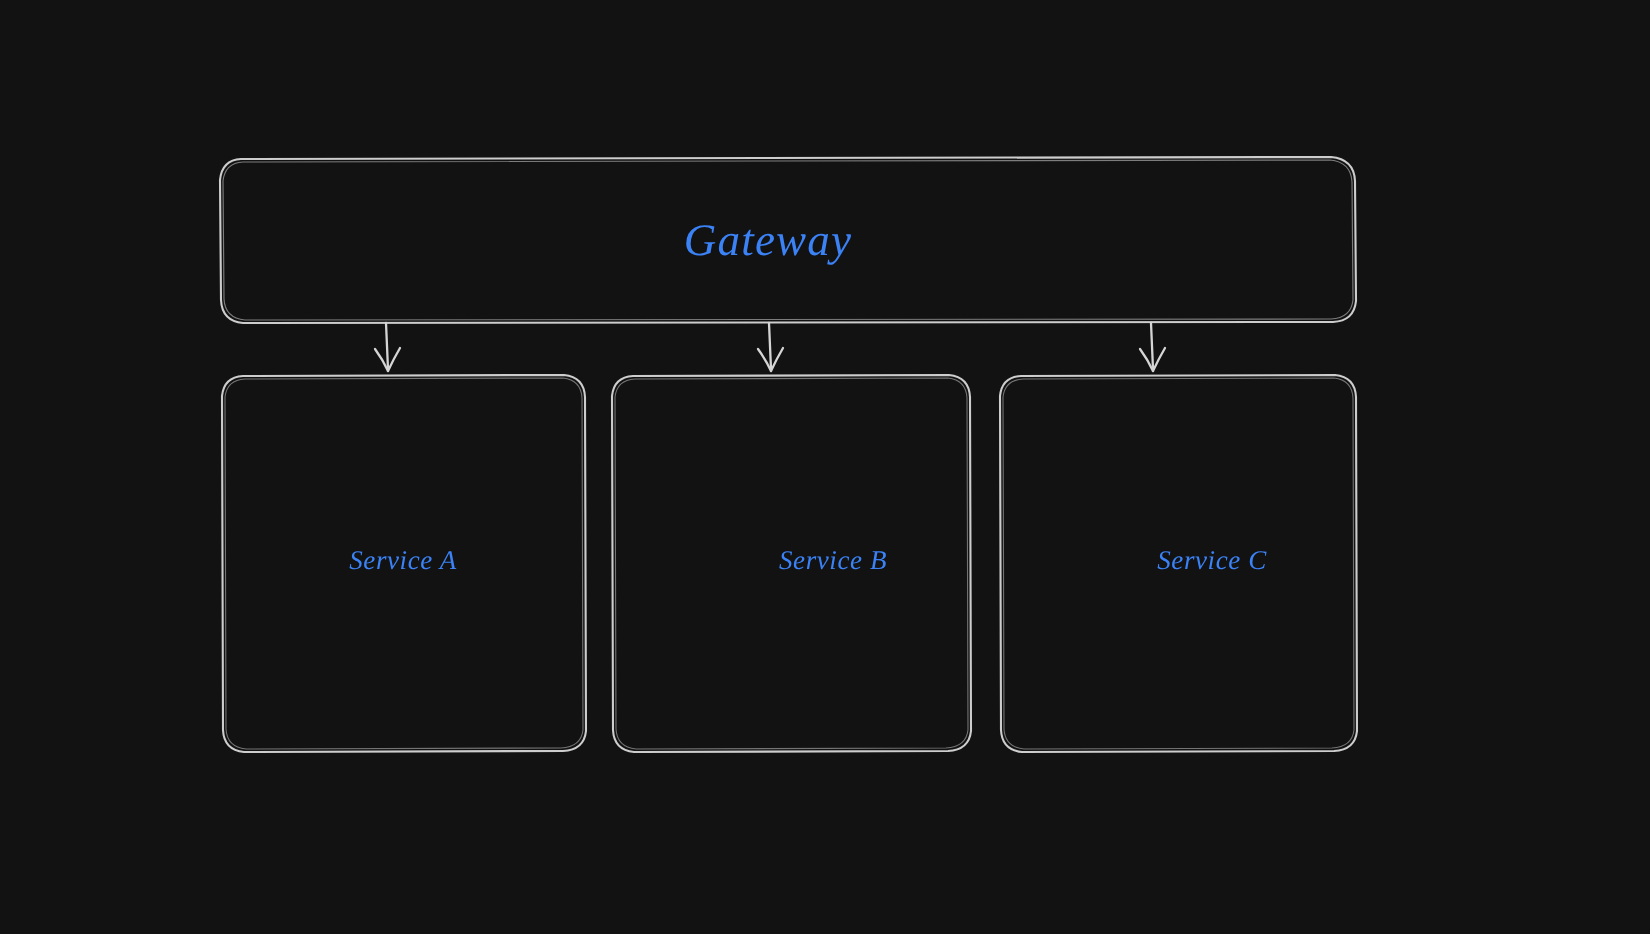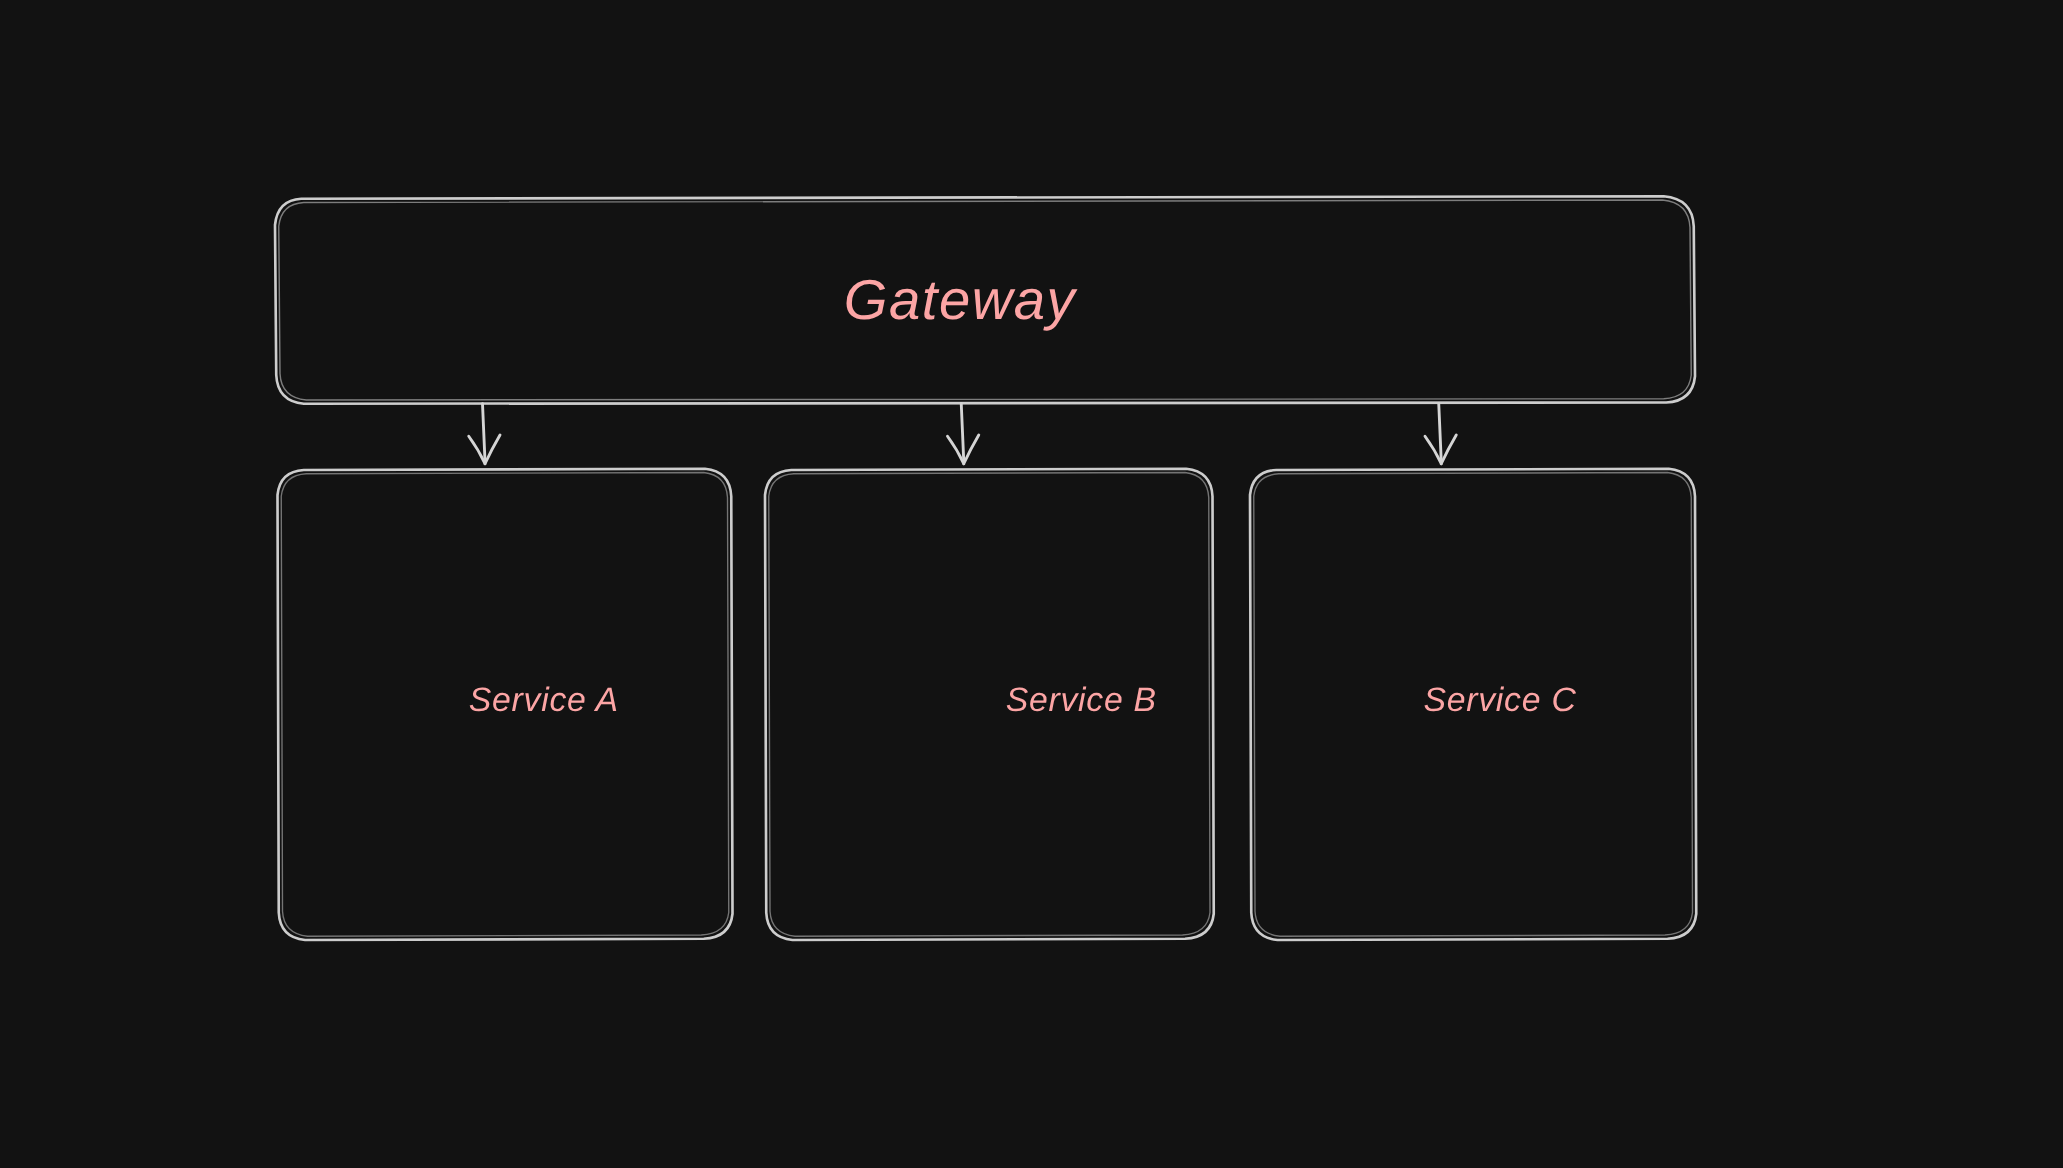--- a/index.html
+++ b/index.html
@@ -21,38 +21,37 @@
   }
   #sketch-layer {
     position: absolute;
     left: 0;
     top: 0;
     width: 1650px;
     height: 934px;
   }
   .node-label {
     position: absolute;
-    color: #fca5a5;
-    font-family: Liberation Sans, sans-serif;
+    color: #3b82f6;
+    font-family: Liberation Serif, serif;
     font-style: italic;
     font-weight: 400;
     letter-spacing: 0.6px;
     white-space: nowrap;
     text-align: left;
     transform: translate(-50%, -50%);
     -webkit-font-smoothing: antialiased;
     text-rendering: geometricPrecision;
   }
   .label-gateway {
     font-size: 45px;
     letter-spacing: 1.2px;
   }
   .label-service {
     font-size: 27px;
-    margin-left: 32px;
   }
 </style>
 </head>
 <body>
 
 <div id="canvas">
 
   <svg id="sketch-layer" viewBox="0 0 1650 934" xmlns="http://www.w3.org/2000/svg">
 
     <g>
@@ -93,15 +92,15 @@
       <path d="M 1165,348 Q 1158,360 1153,371" fill="none" stroke="#d5d5d5" stroke-width="2.3" stroke-linecap="round"></path>
     </g>
   </svg>
 
   <div class="node-label label-gateway" style="left:768px; top:240px;">Gateway</div>
 
   <div class="node-label label-service" style="left:403px; top:560px;">Service A</div>
 
   <div class="node-label label-service" style="left:833px; top:560px;">Service B</div>
 
-  <div class="node-label label-service" style="left:1168px; top:560px;">Service C</div>
+  <div class="node-label label-service" style="left:1212px; top:560px;">Service C</div>
 
 </div>
 
 </body></html>

